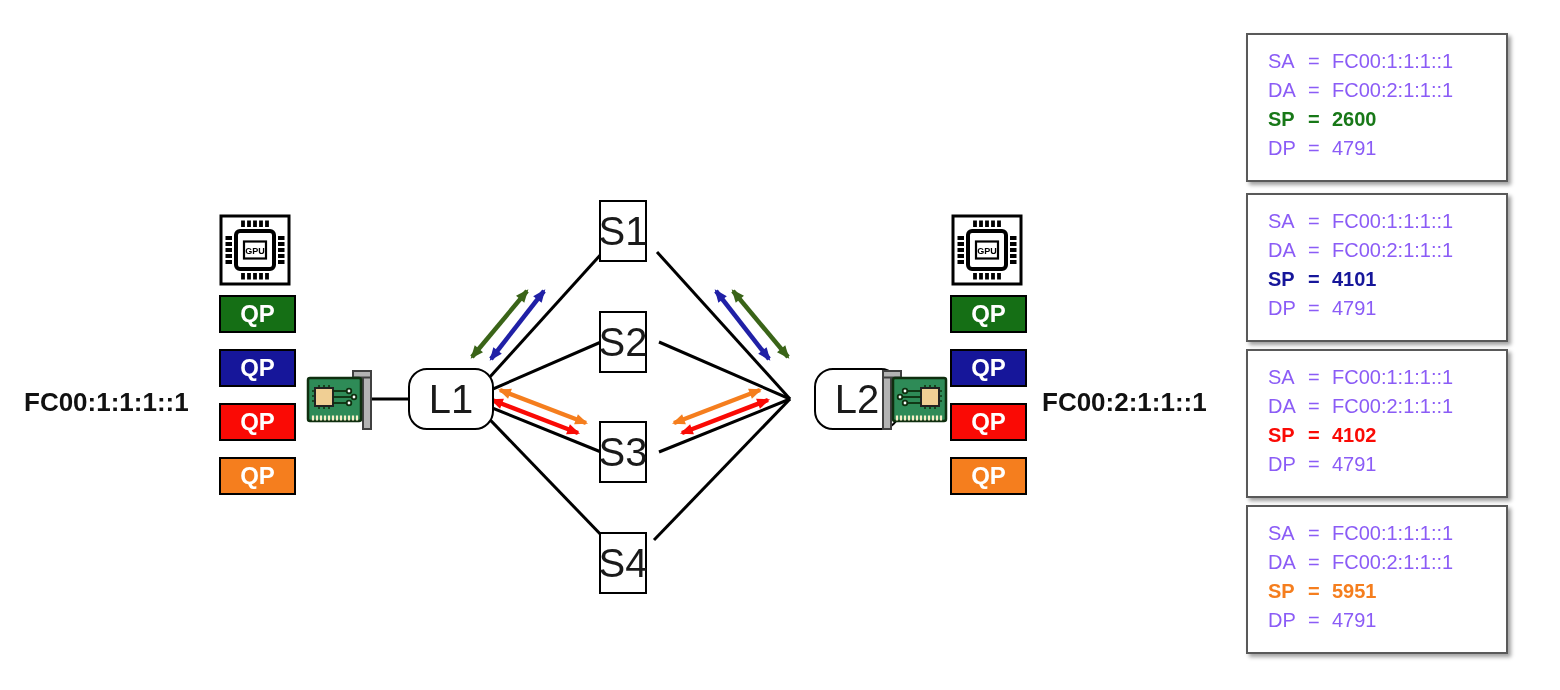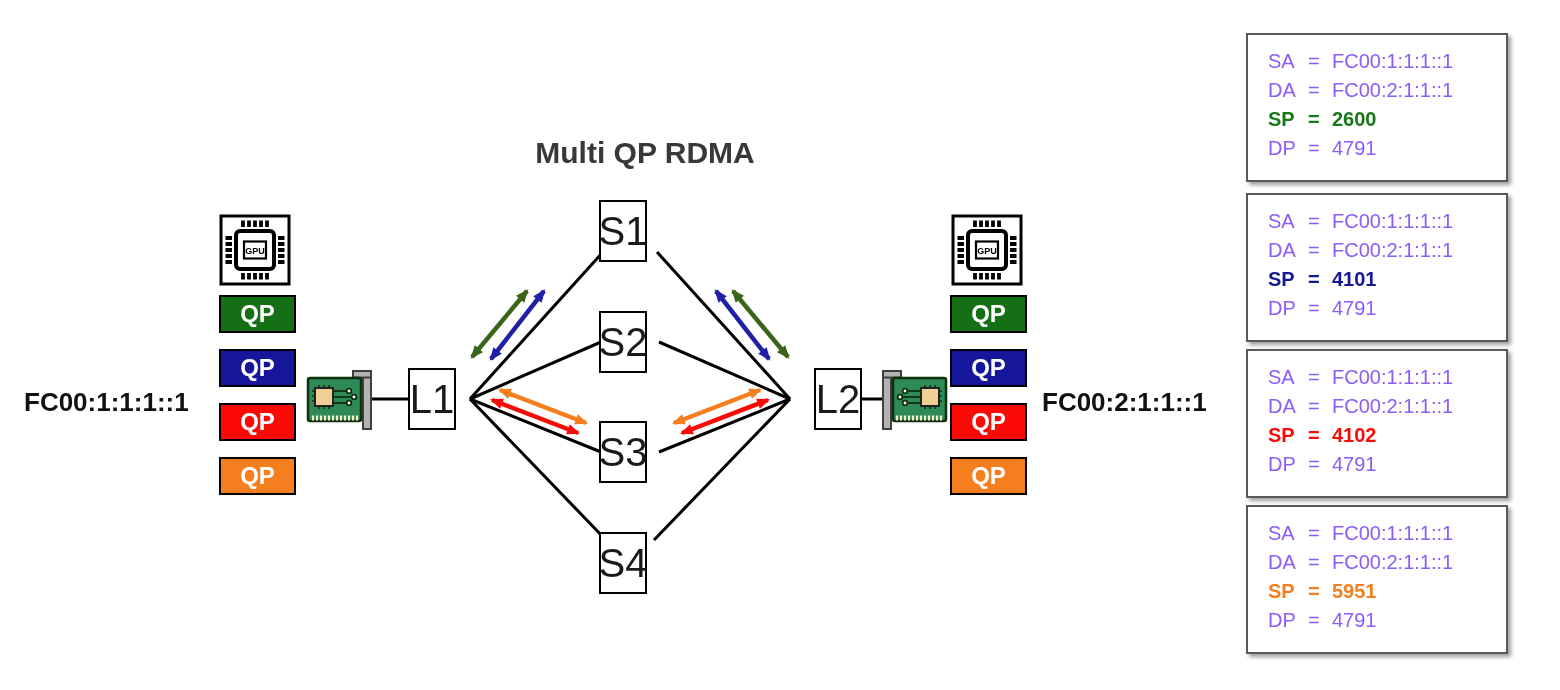--- a/index.html
+++ b/index.html
@@ -4,21 +4,21 @@
 <style>
   html,body{margin:0;padding:0;background:#fff;}
   .canvas{position:relative;width:1560px;height:690px;background:#fff;overflow:hidden;
           font-family:"Liberation Sans",sans-serif;color:#1a1a1a;}
   .wires{position:absolute;left:0;top:0;}
   .title{position:absolute;left:420px;top:136px;width:450px;text-align:center;
          font-size:30px;font-weight:bold;color:#383838;white-space:nowrap;}
   .node{position:absolute;background:#fff;border:2.5px solid #000;box-sizing:border-box;
         display:flex;align-items:center;justify-content:center;font-size:40px;color:#1a1a1a;}
   .snode{width:48px;height:62px;}
-  .lnode{width:48px;height:62px;}
+  .lnode{width:86px;height:62px;border-radius:19px;}
   .qp{position:absolute;width:77px;height:38px;border:2px solid #000;box-sizing:border-box;
       display:flex;align-items:center;justify-content:center;color:#fff;
       font-weight:bold;font-size:24px;}
   .host-label{position:absolute;font-weight:bold;font-size:26px;color:#111;white-space:nowrap;}
   .icon{position:absolute;}
   .packet{position:absolute;left:1246px;width:262px;height:149px;background:#fff;
           border:2px solid #595959;box-sizing:border-box;box-shadow:3px 3px 4px #a0a0a0;
           padding:12px 0 0 20px;}
   .prow{display:flex;align-items:baseline;font-size:20px;line-height:29px;color:#8b5cf6;}
   .prow .plabel{width:40px;}
@@ -64,21 +64,20 @@
       <line x1="491" y1="359" x2="544" y2="291" marker-start="url(#ah-blue)" marker-end="url(#ah-blue)" style="stroke: rgb(32, 32, 166);"></line>
       <line x1="769" y1="359" x2="716" y2="291" marker-start="url(#ah-blue)" marker-end="url(#ah-blue)" style="stroke: rgb(32, 32, 166);"></line>
       <line x1="788" y1="357" x2="733" y2="291" marker-start="url(#ah-green)" marker-end="url(#ah-green)" style="stroke: rgb(58, 100, 24);"></line>
       <line x1="500" y1="390" x2="586" y2="423" marker-start="url(#ah-orange)" marker-end="url(#ah-orange)" style="stroke: rgb(245, 126, 30);"></line>
       <line x1="492" y1="400" x2="578" y2="433" marker-start="url(#ah-red)" marker-end="url(#ah-red)" style="stroke: rgb(250, 10, 5);"></line>
       <line x1="760" y1="390" x2="674" y2="423" marker-start="url(#ah-orange)" marker-end="url(#ah-orange)" style="stroke: rgb(245, 126, 30);"></line>
       <line x1="768" y1="400" x2="682" y2="433" marker-start="url(#ah-red)" marker-end="url(#ah-red)" style="stroke: rgb(250, 10, 5);"></line>
     </g>
   </svg>
 
-  <div class="title">Multi QP RDMA</div>
 
   <div class="host-label" style="left:24px;top:387px;">FC00:1:1:1::1</div>
 
   <svg class="icon" style="left:219px;top:214px;" width="72" height="72" viewBox="0 0 72 72">
     <rect x="2" y="2" width="68" height="68" fill="#fff" stroke="#000" stroke-width="3"></rect>
     <g stroke="#000" stroke-width="3.8">
       <path d="M24,6.5 V13 M30,6.5 V13 M36,6.5 V13 M42,6.5 V13 M48,6.5 V13"></path>
       <path d="M24,59 V65.5 M30,59 V65.5 M36,59 V65.5 M42,59 V65.5 M48,59 V65.5"></path>
       <path d="M6.5,24 H13 M6.5,30 H13 M6.5,36 H13 M6.5,42 H13 M6.5,48 H13"></path>
       <path d="M59,24 H65.5 M59,30 H65.5 M59,36 H65.5 M59,42 H65.5 M59,48 H65.5"></path>

